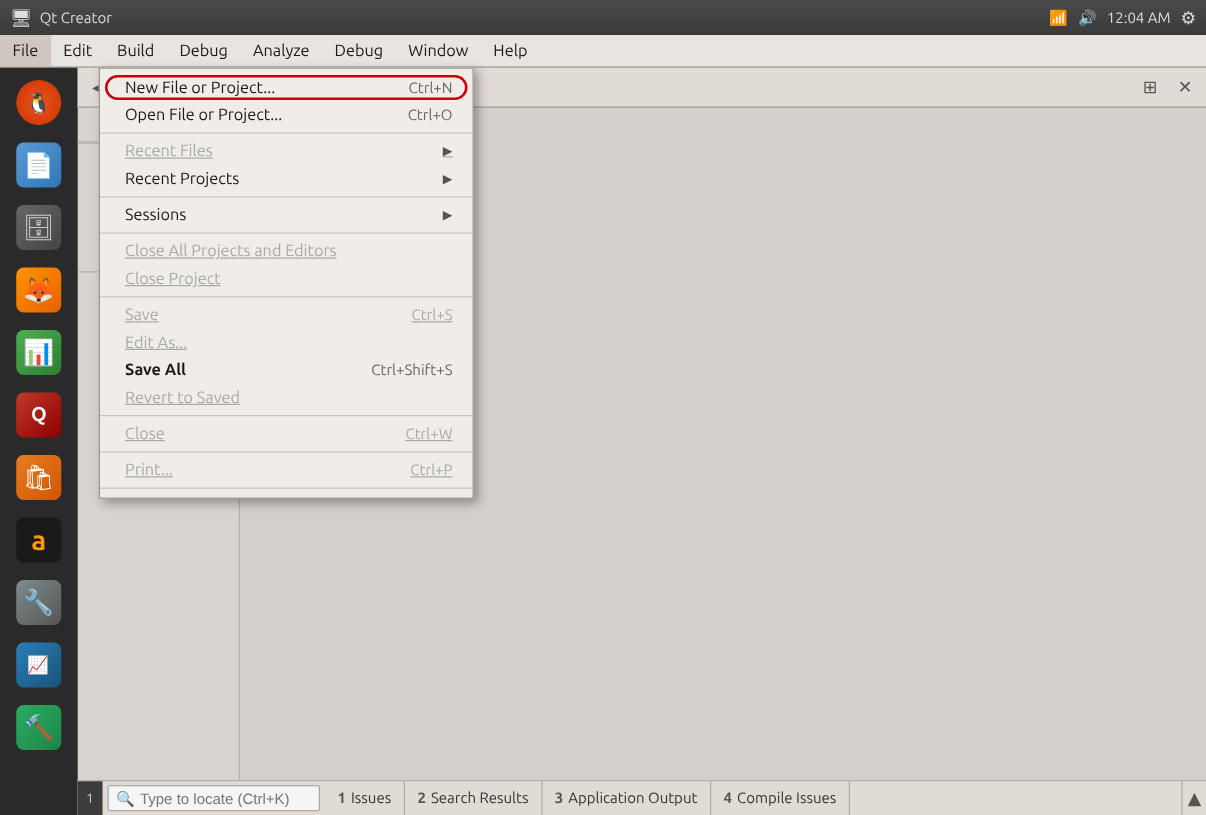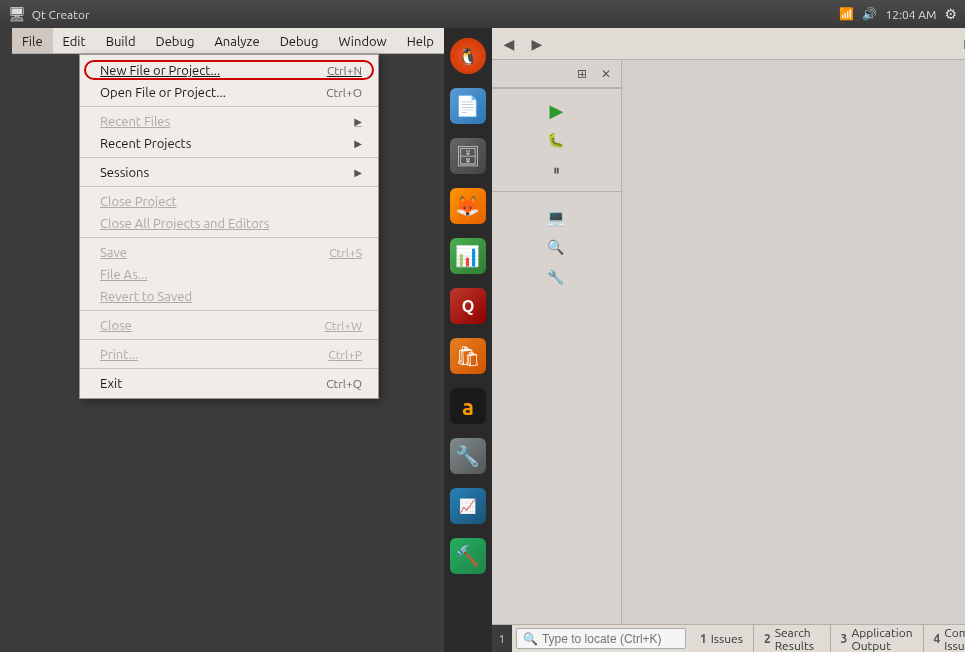--- a/index.html
+++ b/index.html
@@ -23,23 +23,22 @@
       color: #ddd;
       font-size: 12px;
     }
     #title-bar-left { display: flex; align-items: center; gap: 6px; }
     #title-bar-right { display: flex; align-items: center; gap: 8px; }
     .title-icon { font-size: 14px; }
 
     
     #app {
       display: flex;
-      flex-direction: row;
+      flex-direction: column;
       height: calc(652px - 28px);
-      padding-left: 12px;
     }
 
     
     #menubar {
       height: 26px;
       background: #e8e4df;
       display: flex;
       align-items: stretch;
       border-bottom: 1px solid #b0aca7;
     }
@@ -244,21 +243,20 @@
       height: 1px;
       background: #c8c3be;
       margin: 3px 0;
     }
     .menu-arrow { font-size: 10px; color: #555; }
     .menu-entry.bold .menu-entry-label { font-weight: bold; }
 
     
     .new-file-entry {
       position: relative;
-      text-decoration: underline;
     }
     .new-file-entry::before {
       content: '';
       position: absolute;
       left: 4px;
       right: 4px;
       top: 1px;
       bottom: 1px;
       border: 2px solid #cc0000;
       border-radius: 12px;
@@ -490,44 +488,44 @@
     <span class="menu-entry-label">Recent Projects</span>
     <span class="menu-arrow">▶</span>
   </div>
   <div class="menu-sep"></div>
   <div class="menu-entry">
     <span class="menu-entry-label">Sessions</span>
     <span class="menu-arrow">▶</span>
   </div>
   <div class="menu-sep"></div>
   <div class="menu-entry disabled">
+    <span class="menu-entry-label">Close All Projects and Editors</span>
+  </div>
+  <div class="menu-entry disabled">
     <span class="menu-entry-label">Close Project</span>
-  </div>
-  <div class="menu-entry disabled">
-    <span class="menu-entry-label">Close All Projects and Editors</span>
   </div>
   <div class="menu-sep"></div>
   <div class="menu-entry disabled">
     <span class="menu-entry-label">Save</span>
     <span class="menu-entry-shortcut">Ctrl+S</span>
   </div>
   <div class="menu-entry disabled">
-    <span class="menu-entry-label">File As...</span>
+    <span class="menu-entry-label">Edit As...</span>
+  </div>
+  <div class="menu-entry bold">
+    <span class="menu-entry-label" style="font-weight:bold">Save All</span>
+    <span class="menu-entry-shortcut">Ctrl+Shift+S</span>
   </div>
   <div class="menu-entry disabled">
     <span class="menu-entry-label">Revert to Saved</span>
   </div>
   <div class="menu-sep"></div>
   <div class="menu-entry disabled">
     <span class="menu-entry-label">Close</span>
     <span class="menu-entry-shortcut">Ctrl+W</span>
   </div>
   <div class="menu-sep"></div>
   <div class="menu-entry disabled">
     <span class="menu-entry-label">Print...</span>
     <span class="menu-entry-shortcut">Ctrl+P</span>
   </div>
   <div class="menu-sep"></div>
-  <div class="menu-entry">
-    <span class="menu-entry-label">Exit</span>
-    <span class="menu-entry-shortcut">Ctrl+Q</span>
-  </div>
 </div>
 
 </body></html>

